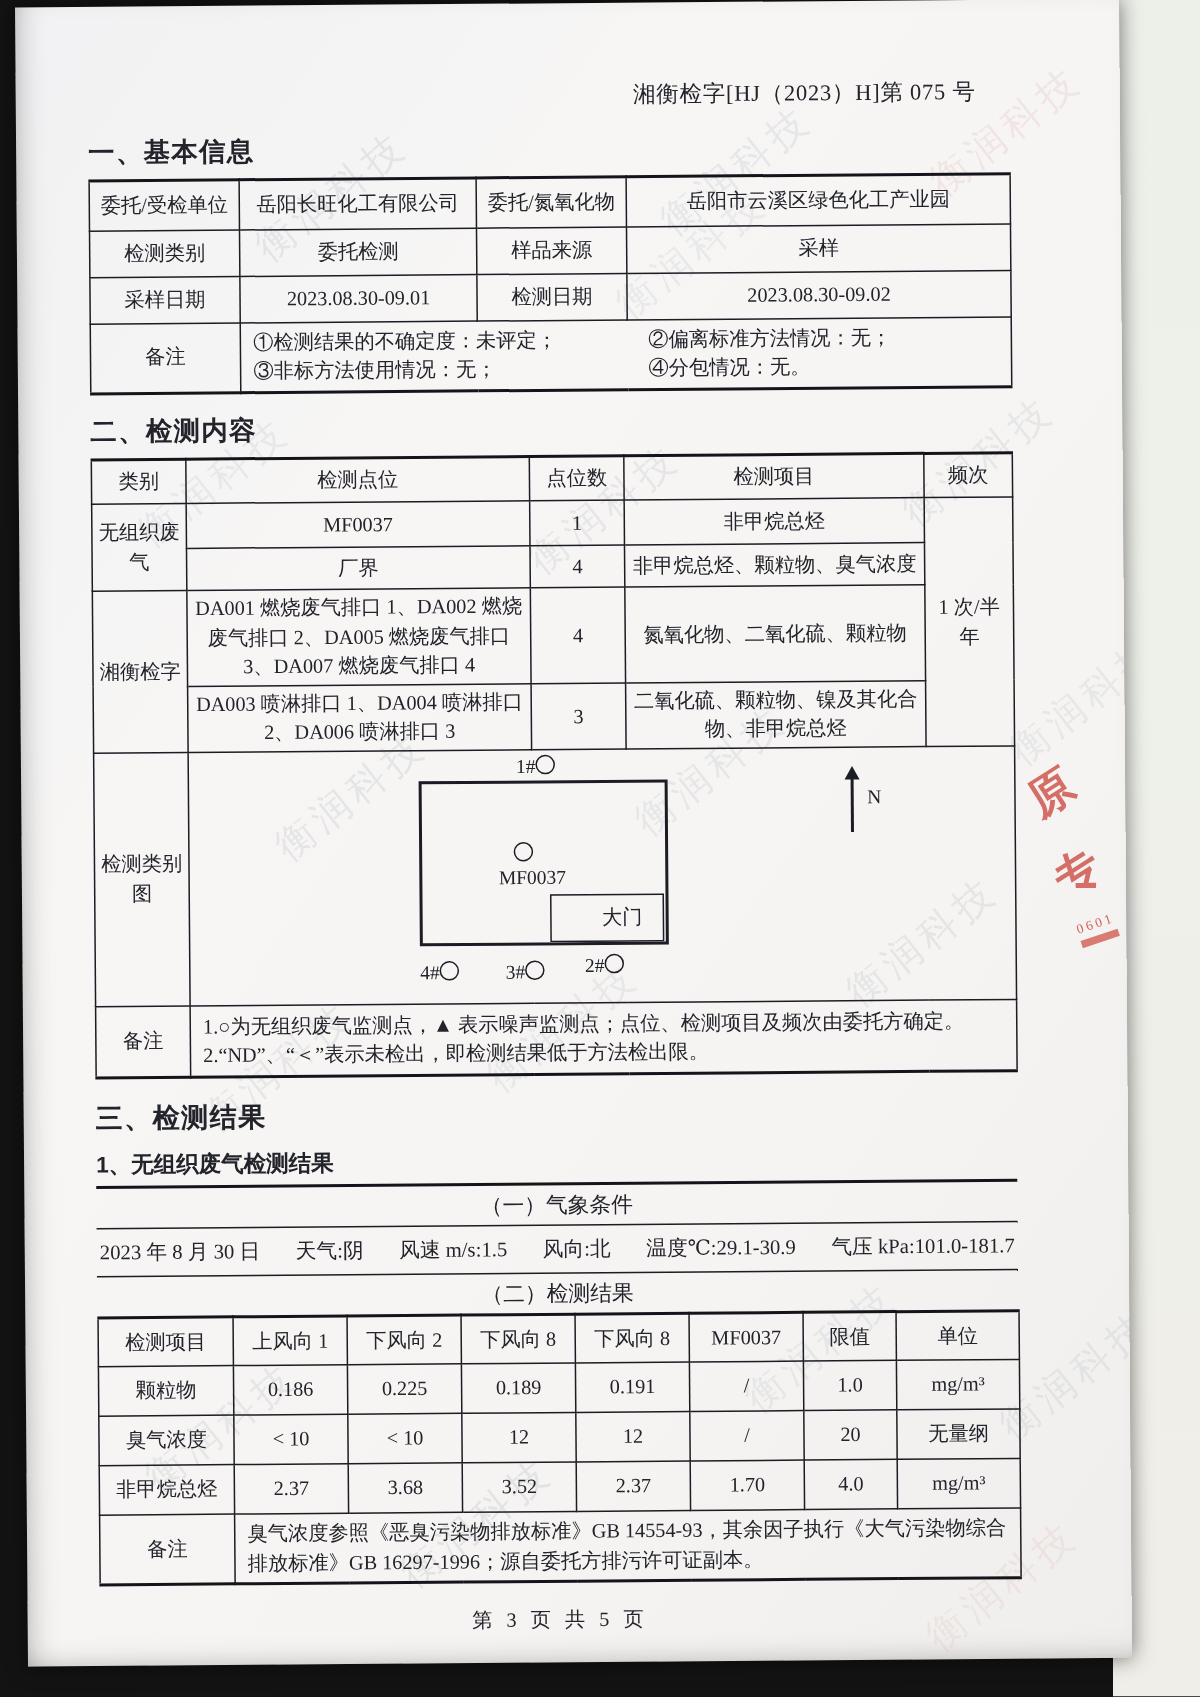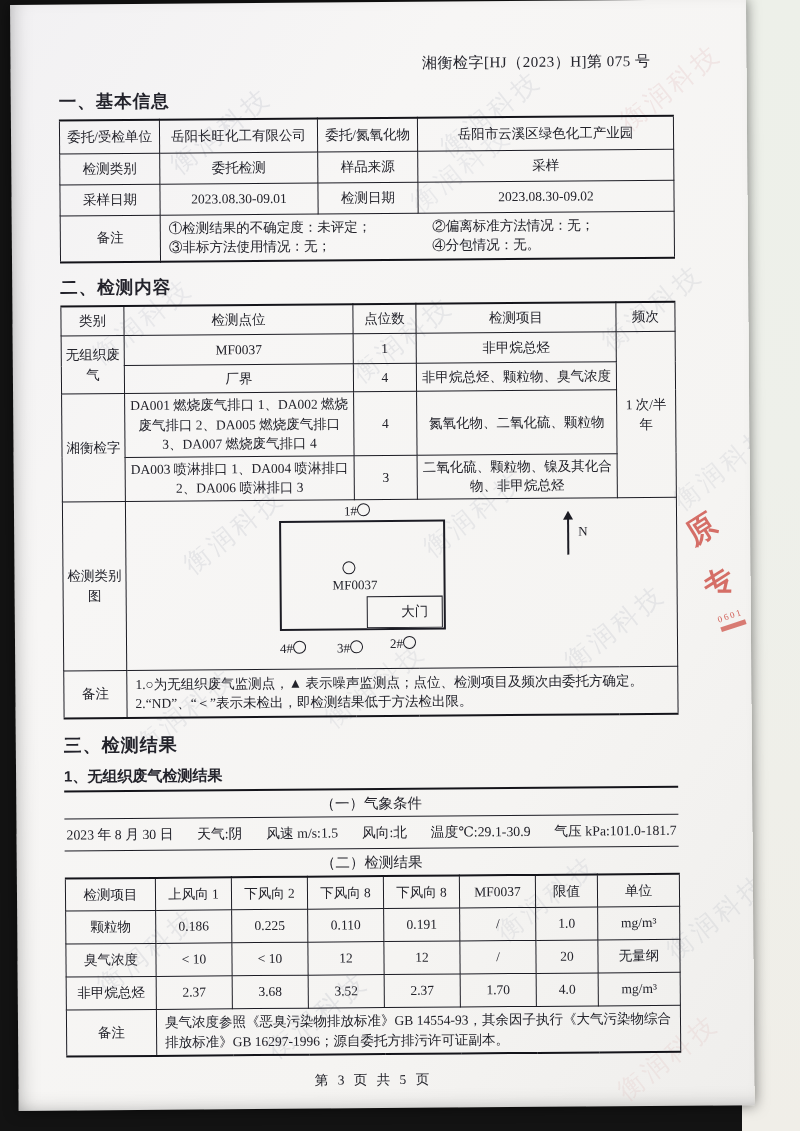--- a/index.html
+++ b/index.html
@@ -258,21 +258,21 @@
         <th>下风向 8</th>
         <th>下风向 8</th>
         <th>MF0037</th>
         <th>限值</th>
         <th>单位</th>
       </tr>
       <tr style="height:33px">
         <td>颗粒物</td>
         <td>0.186</td>
         <td>0.225</td>
-        <td>0.110</td>
+        <td>0.189</td>
         <td>0.191</td>
         <td>/</td>
         <td>1.0</td>
         <td class="sup">mg/m³</td>
       </tr>
       <tr style="height:33px">
         <td>臭气浓度</td>
         <td>&lt; 10</td>
         <td>&lt; 10</td>
         <td>12</td>

